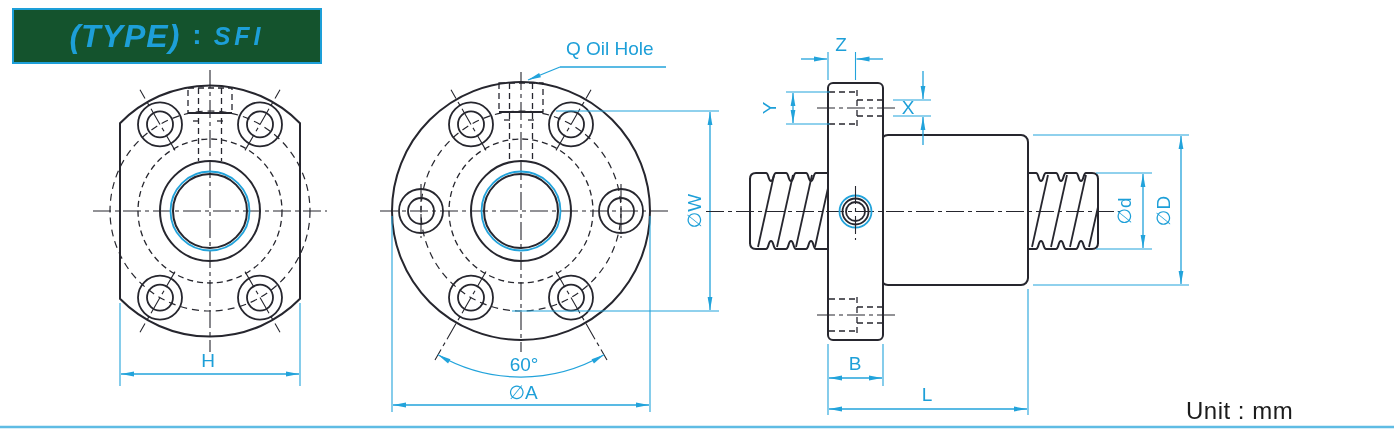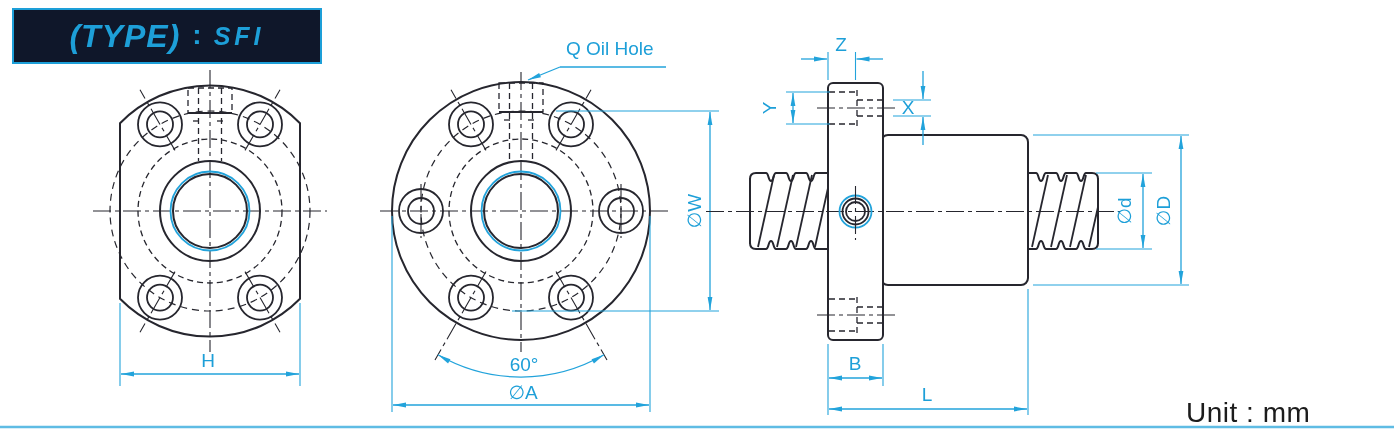--- a/index.html
+++ b/index.html
@@ -2,29 +2,29 @@
 <html><head>
 <meta charset="utf-8">
 <style>
   html,body{margin:0;padding:0;background:#fff;}
   .stage{
     position:relative;width:1394px;height:436px;background:#ffffff;overflow:hidden;
     font-family:"Liberation Sans",sans-serif;
   }
   .title-box{
     position:absolute;left:12px;top:8px;width:306px;height:52px;
-    border:2.5px solid #1D9FD8;background:#0f172a;
+    border:2.5px solid #1D9FD8;background:#14532d;
     display:flex;align-items:center;justify-content:center;
     color:#1D9FD8;white-space:nowrap;
   }
   .title-box .t-prefix{font-style:italic;font-weight:bold;font-size:32px;letter-spacing:1px;}
   .title-box .t-colon{font-weight:bold;font-size:28px;margin:0 12px 2px 12px;}
   .title-box .t-model{font-style:italic;font-weight:bold;font-size:25px;letter-spacing:4px;}
   .unit-label{
-    position:absolute;left:1186px;top:397px;font-size:28px;color:#1c1c1c;letter-spacing:0.5px;
+    position:absolute;left:1186px;top:397px;font-size:24px;color:#1c1c1c;letter-spacing:0.5px;
   }
   svg{position:absolute;left:0;top:0;}
   .ol   {stroke:#26262e;stroke-width:2;fill:none;stroke-linecap:round;}
   .olf  {stroke:#26262e;stroke-width:2;fill:#ffffff;}
   .ol2  {stroke:#26262e;stroke-width:1.8;fill:none;}
   .hid  {stroke:#26262e;stroke-width:1.3;fill:none;stroke-dasharray:6 4;}
   .ctr  {stroke:#26262e;stroke-width:1.1;fill:none;stroke-dasharray:18 4 4 4;}
   .pitch{stroke:#26262e;stroke-width:1.2;fill:none;stroke-dasharray:7 5;}
   .dim  {stroke:#22A3DB;stroke-width:1.3;fill:none;}
   .ext  {stroke:#22A3DB;stroke-width:1.1;fill:none;}

